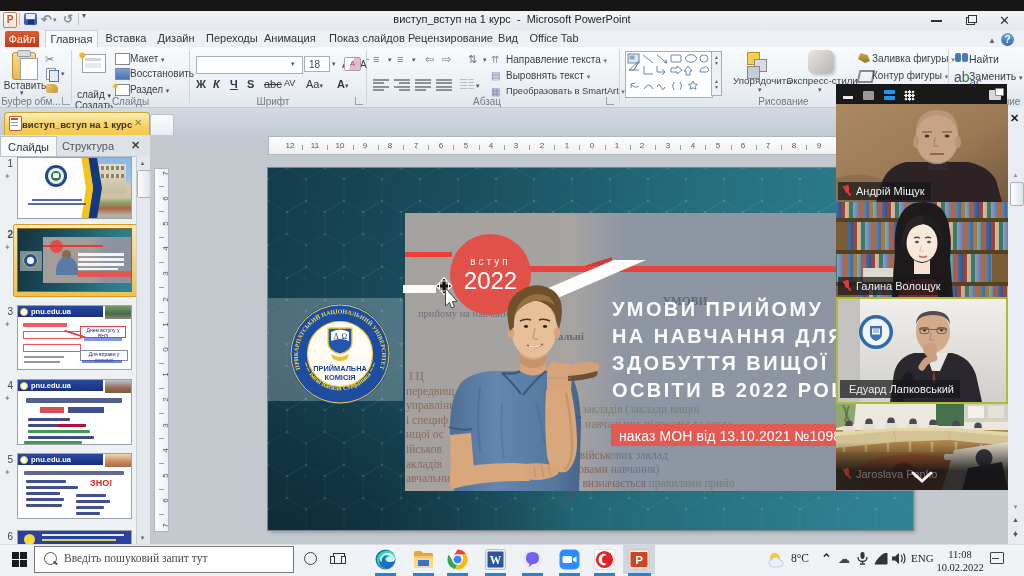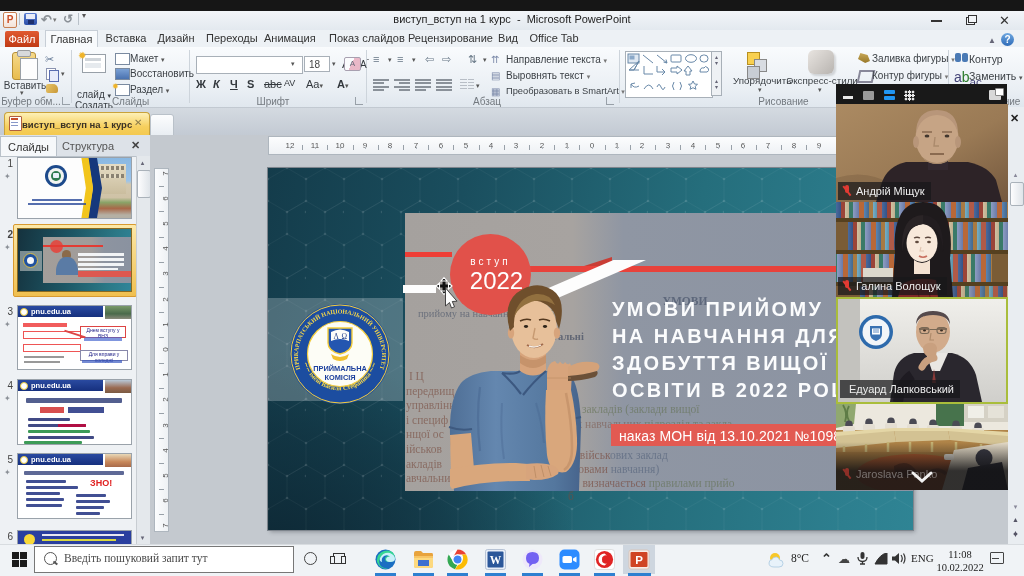--- a/index.html
+++ b/index.html
@@ -238,21 +238,21 @@
 <div class="ab" style="left:758px;top:86px;font-size:7px;color:#555;">▾</div>
 <div class="ab" style="left:808px;top:50px;width:26px;height:24px;background:linear-gradient(135deg,#e8e4e0,#b8b4b0);border-radius:6px;box-shadow:2px 2px 2px #0002;"></div>
 <div class="ab" style="left:786px;top:75px;width:72px;height:10px;font-size:9.8px;color:#3a3f44;text-align:center;white-space:nowrap;">Экспресс-стили</div>
 <div class="ab" style="left:818px;top:86px;font-size:7px;color:#555;">▾</div>
 <div class="ab" style="left:858px;top:53px;width:12px;height:10px;background:linear-gradient(#c8a858,#987828);clip-path:polygon(20% 0,80% 20%,100% 80%,60% 100%,0 60%);"></div>
 <div class="ab ttx" style="left:872px;top:53px;">Заливка фигуры <span style="font-size:7px;color:#777;">▾</span></div>
 <div class="ab" style="left:858px;top:70px;width:12px;height:9px;border:2px solid #889;transform:skewX(-12deg);"></div>
 <div class="ab ttx" style="left:872px;top:70px;">Контур фигуры <span style="font-size:7px;color:#777;">▾</span></div>
 <div class="ab" style="left:955px;top:53px;width:6px;height:9px;background:#4a7ab5;border-radius:2px;"></div>
     <div class="ab" style="left:962px;top:53px;width:6px;height:9px;background:#4a7ab5;border-radius:2px;"></div>
-<div class="ab" style="left:969px;top:53px;font-size:10.5px;color:#3a3f44;">Контур</div>
+<div class="ab" style="left:969px;top:53px;font-size:10.5px;color:#3a3f44;">Найти</div>
 <div class="ab" style="left:954px;top:69px;font-size:14px;color:#447;">a<span style="color:#2a7a2a">b</span><sub>ac</sub></div>
 <div class="ab" style="left:969px;top:70px;font-size:10.5px;color:#3a3f44;">Заменить <span style="font-size:7px;color:#555;">▾</span></div>
 <div class="ab" id="otabbar"></div>
 <div class="ab" id="goldtab"></div>
 <div class="ab" style="left:9px;top:116px;width:11px;height:13px;background:#fff;border:1px solid #b06040;border-radius:1px;"></div>
 <div class="ab" style="left:11px;top:118px;width:7px;height:2px;background:#c8502a;"></div>
 <div class="ab" style="left:11px;top:122px;width:7px;height:1px;background:#8898c8;"></div>
 <div class="ab" style="left:11px;top:125px;width:7px;height:1px;background:#8898c8;"></div>
 <div class="ab" style="left:22px;top:119px;font-size:9.5px;font-weight:bold;color:#3a3226;white-space:nowrap;">виступ_вступ на 1 курс</div>
 <div class="ab" style="left:134px;top:117px;font-size:10px;color:#8a7a4a;">✕</div>
@@ -498,21 +498,21 @@
  <div class="ab wm" style="left:138px;top:201px;color:rgba(120,75,62,0.62);font-size:11.5px;line-height:14.6px;">&nbsp;І Ц<br>передвищ<br>управлінн<br>і специф<br>нщої ос<br>ійськов<br>акладів<br>авчальних п</div>
  <div class="ab wm" style="left:240px;top:234px;width:400px;color:rgba(120,75,62,0.5);font-size:11.5px;line-height:14.6px;">их навчальних <span style="color:rgba(95,110,75,0.55)">закладів (заклади вищої</span><br>ия), військових навчальних <span style="color:rgba(95,110,75,0.55)">підрозділ та закла</span></div>
  <div class="ab wm" style="left:240px;top:281px;width:400px;color:rgba(120,75,62,0.66);font-size:11.5px;line-height:13.8px;">тою до виших військ<span style="color:rgba(80,95,120,0.6)">ових заклад</span><br>цифічними умовами <span style="color:rgba(80,95,120,0.6)">навчання)</span><br>в вищої освіти визначається <span style="color:rgba(95,110,75,0.55)">правилами прийо</span><br><span style="margin-left:60px;">б</span></div>
 
  <div class="ab" style="left:137px;top:84px;width:47px;height:5px;background:#ee3e36;"></div>
  <div class="ab" style="left:260px;top:98px;width:385px;height:6px;background:#e8423b;"></div>
  <div class="ab" style="left:316px;top:89px;width:28px;height:9px;background:#c93d35;clip-path:polygon(0 100%,100% 0,100% 100%);"></div>
  <div class="ab" style="left:248px;top:92px;width:130px;height:42px;background:#fdfdfd;clip-path:polygon(75% 0,100% 0,25% 100%,0 100%);"></div>
  <div class="ab" style="left:182px;top:66px;width:81px;height:81px;border-radius:50%;background:#e1514a;"></div>
  <div class="ab" style="left:182px;top:88px;width:81px;height:12px;font-size:10px;letter-spacing:3px;color:#fff;text-align:center;">вступ</div>
- <div class="ab" style="left:188px;top:99px;width:81px;height:26px;font-size:24px;color:#fff;text-align:center;">2022</div>
+ <div class="ab" style="left:182px;top:99px;width:81px;height:26px;font-size:24px;color:#fff;text-align:center;">2022</div>
  <div class="ab" style="left:135px;top:117px;width:33px;height:8px;background:#fdfdfd;"></div>
 
  <div class="ab" style="left:344px;top:128px;width:320px;font-size:20px;line-height:27px;font-weight:bold;color:#fbfcfd;letter-spacing:2.4px;white-space:nowrap;">УМОВИ ПРИЙОМУ<br>НА НАВЧАННЯ ДЛЯ<br>ЗДОБУТТЯ ВИЩОЇ<br>ОСВІТИ В 2022 РОЦІ</div>
  <div class="ab" style="left:343px;top:256px;width:302px;height:22px;background:#e25a52;"></div>
  <div class="ab" style="left:351px;top:260px;font-size:14px;color:#fff;letter-spacing:0.1px;">наказ МОН від 13.10.2021 №1098</div>
 
  <svg class="ab" style="left:178px;top:115px;" width="167" height="208" viewBox="0 0 167 208">
   <defs>
    <linearGradient id="shirt" x1="0" y1="0" x2="1" y2="0">
             <stop offset="0" stop-color="#4f6f96"></stop>

